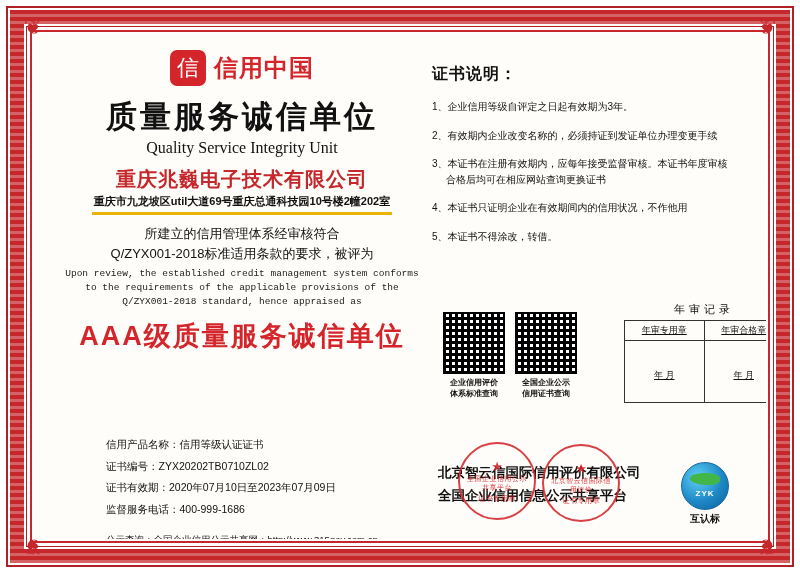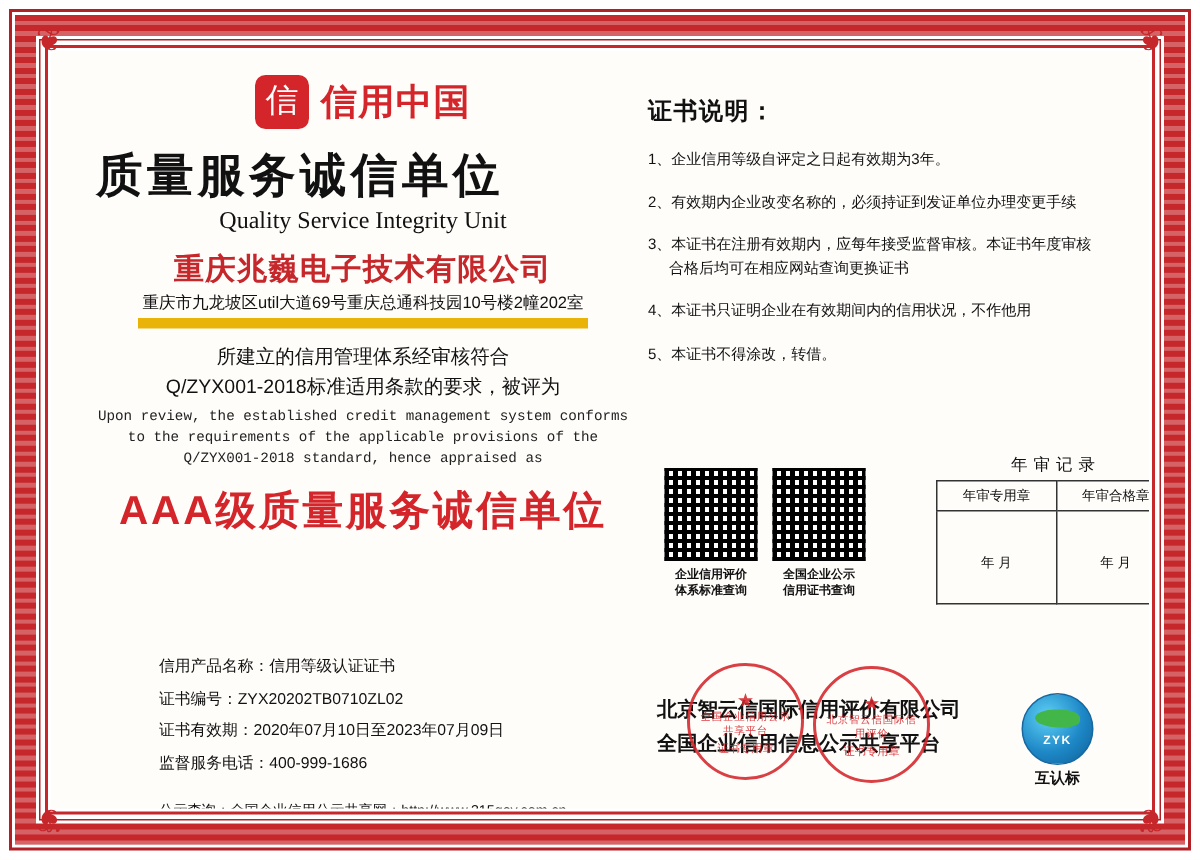--- a/index.html
+++ b/index.html
@@ -87,35 +87,35 @@
   .logo-mark{
     width:36px;height:36px;border-radius:7px;background:#d4252a;
     color:#fff;font-size:22px;line-height:36px;text-align:center;
     font-family:"DejaVu Sans", sans-serif;
   }
   .logo-text{
     font-size:24px;font-weight:bold;color:#d4252a;letter-spacing:1px;text-align:center;
   }
 
   .title-cn{
-    font-size:31px;font-weight:bold;color:#111;
+    text-align:center;font-size:31px;font-weight:bold;color:#111;
     letter-spacing:3px;margin:2px 0 1px;
   }
   .title-en{
     text-align:center;font-size:16px;color:#111;
     font-family:"Liberation Serif", serif;margin-bottom:9px;
   }
   .company{
     text-align:center;font-size:20px;font-weight:bold;color:#c5272b;
     letter-spacing:1px;margin-bottom:1px;
   }
   .address{
     text-align:center;font-size:11px;color:#111;
-    border-bottom:7px solid #eab308;padding-bottom:3px;
-    width:300px;margin:0 auto 10px;
+    border-bottom:3px solid #eab308;padding-bottom:3px;
+    width:300px;margin:0 auto 10px;font-weight:bold;
   }
   .hand-line{
     text-align:center;font-size:13px;color:#111;margin-bottom:2px;
     font-family:"Liberation Serif", serif;
   }
   .std-line{
     text-align:center;font-size:13px;color:#111;margin-bottom:4px;
   }
   .en-block{
     text-align:center;font-size:9.5px;color:#222;line-height:1.45;
@@ -149,20 +149,21 @@
   .review-title{
     text-align:center;font-size:11px;color:#111;margin-bottom:3px;
     letter-spacing:4px;
   }
   .review-table{
     width:160px;border-collapse:collapse;
   }
   .review-table td{
     border:1px solid #333;font-size:9px;color:#111;text-align:center;
     padding:3px 2px;
+    text-decoration:underline;
   }
   .review-table td.cellbody{height:38px;vertical-align:bottom;padding-bottom:20px;}
 
   
   .info{
     position:absolute;left:72px;top:400px;width:330px;
     font-size:10.5px;color:#111;line-height:2.05;
   }
   .info div{white-space:nowrap;}
   .pubquery{

